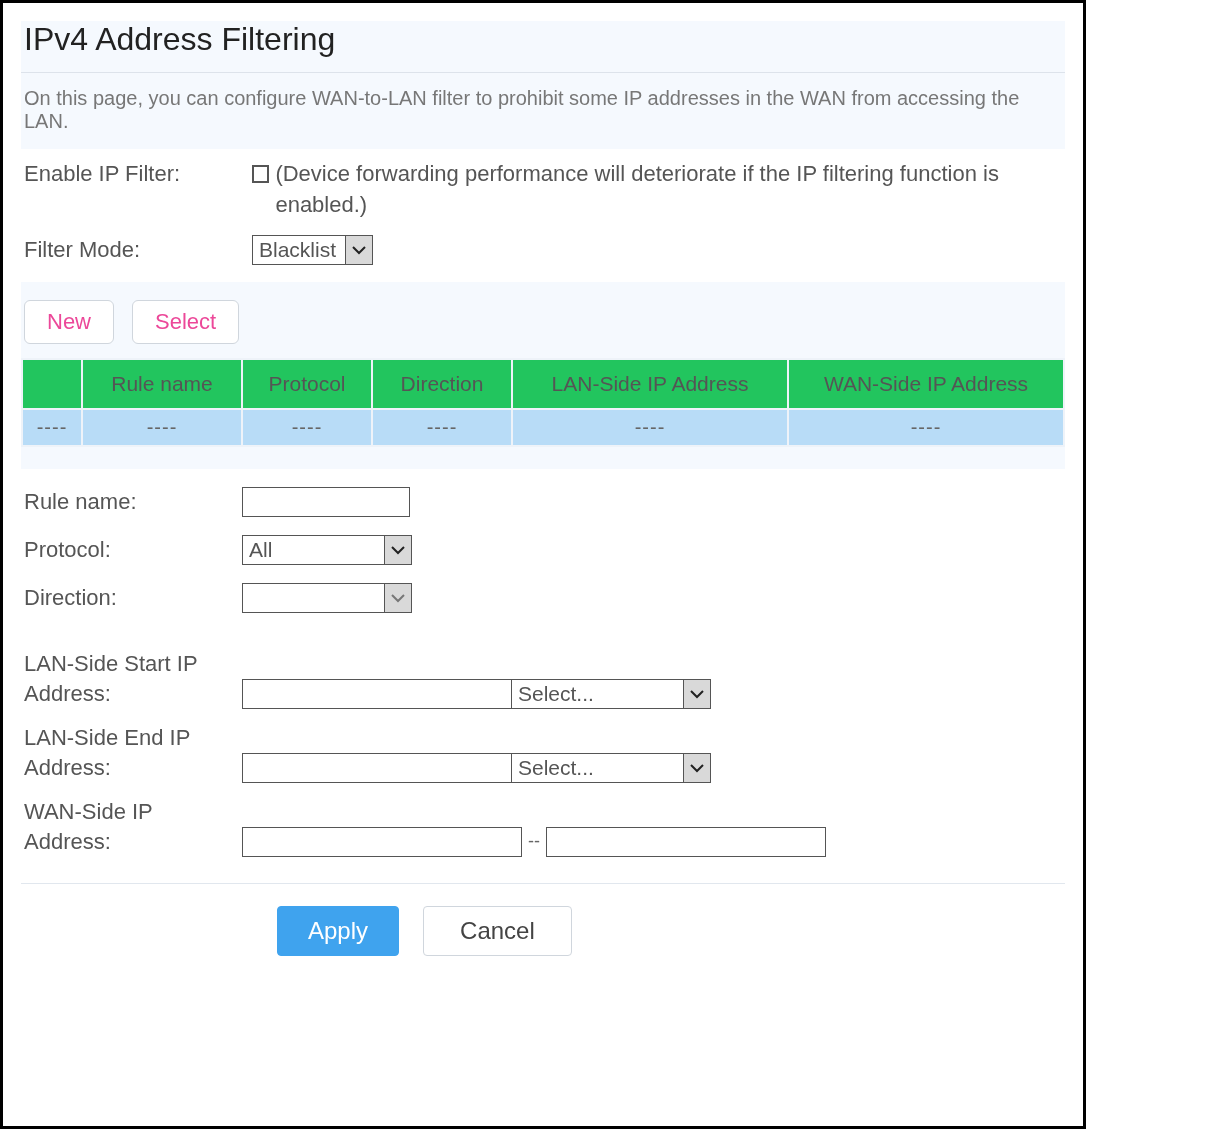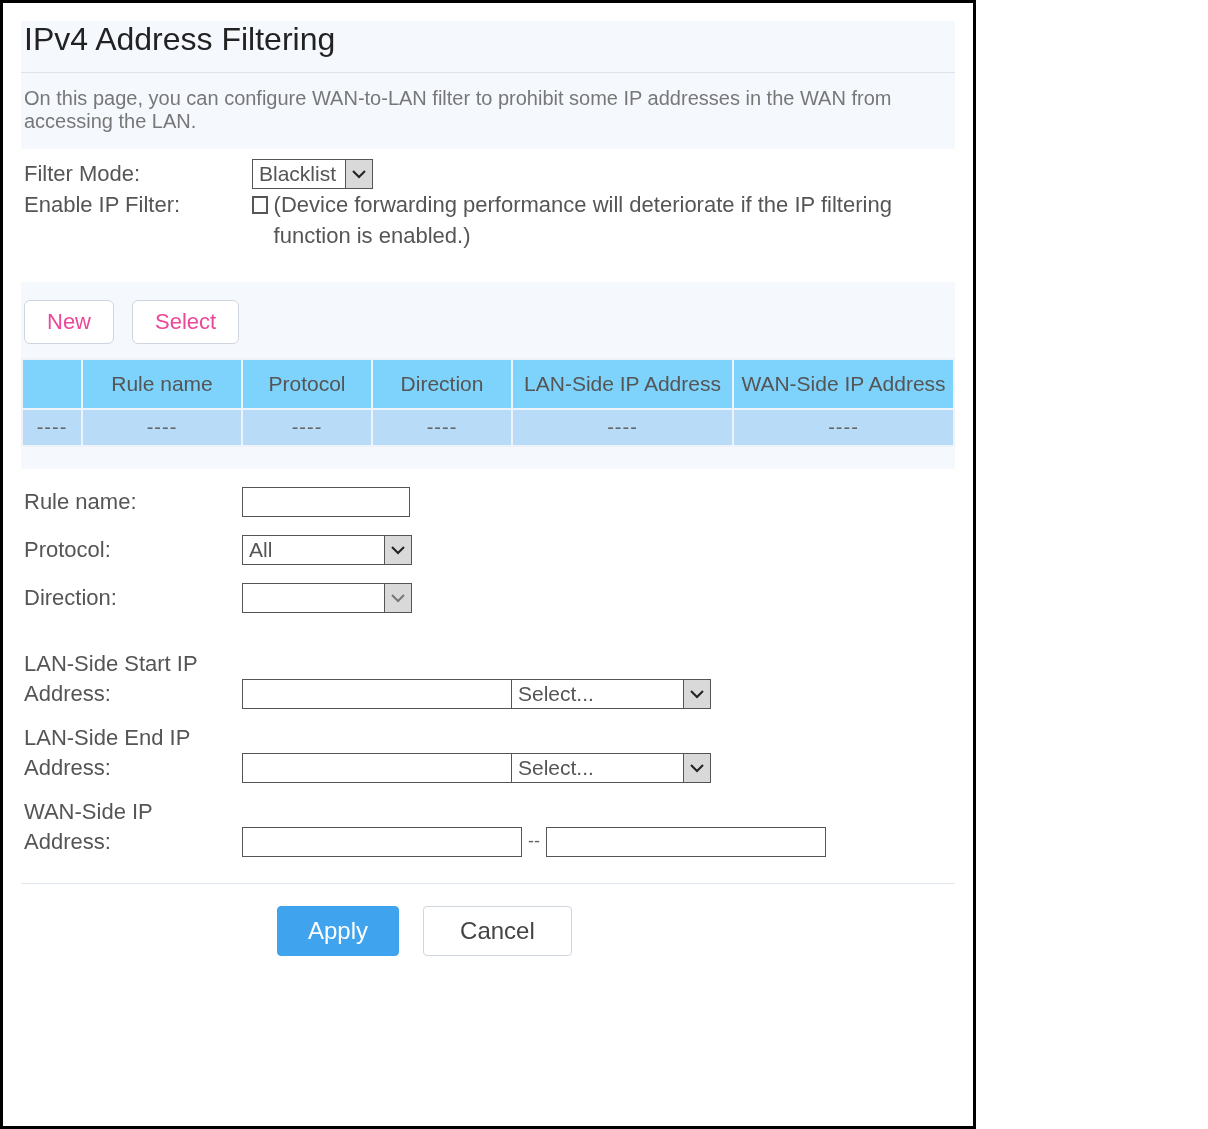--- a/index.html
+++ b/index.html
@@ -4,21 +4,21 @@
 <style>
   html, body {
     margin: 0;
     padding: 0;
     font-family: "Segoe UI", "Helvetica Neue", Arial, sans-serif;
     font-size: 20px;
     color: #555;
     background: #fff;
   }
   .frame {
-    width: 976px;
+    width: 1086px;
     height: 1129px;
     box-sizing: border-box;
     border: 3px solid #000;
     background: #fff;
     padding: 0 18px 0 18px;
     position: relative;
   }
   .section-light {
     background: #f5f9fe;
   }
@@ -135,21 +135,21 @@
     color: #444;
     cursor: pointer;
   }
 
   table.rules {
     width: 100%;
     border-collapse: collapse;
     table-layout: fixed;
   }
   table.rules th {
-    background: #7dd3fc;
+    background: #22c55e;
     border: 2px solid #eef3f9;
     font-weight: 400;
     font-size: 21px;
     color: #555;
     padding: 12px 4px;
     text-align: center;
   }
   table.rules td {
     background: #b8dcf7;
     border: 2px solid #eef3f9;
@@ -210,40 +210,40 @@
 
 <div class="frame">
 
   <div class="section-light">
     <h1 class="page-title">IPv4 Address Filtering</h1>
     <hr class="title-sep">
     <div class="desc">On this page, you can configure WAN-to-LAN filter to prohibit some IP addresses in the WAN from accessing the LAN.</div>
   </div>
 
   <div class="config-block">
-    <div class="config-row" style="margin-bottom:0;">
-      <div class="config-label">Filter Mode:</div>
-      <div class="config-value">
-        <div class="select">
-          <span class="sel-text">Blacklist</span>
-          <span class="sel-btn">
-            <svg viewBox="0 0 14 10">
-                <path d="M1 2 L7 8 L13 2" fill="none" stroke="#222" stroke-width="2"></path>
-              </svg>
-          </span>
-        </div>
-      </div>
-    </div>
     <div class="config-row">
       <div class="config-label">Enable IP Filter:</div>
       <div class="config-value">
         <span class="checkbox-wrap">
           <span class="checkbox"></span>
           <span>(Device forwarding performance will deteriorate if the IP filtering function is enabled.)</span>
         </span>
+      </div>
+    </div>
+    <div class="config-row" style="margin-bottom:0;">
+      <div class="config-label">Filter Mode:</div>
+      <div class="config-value">
+        <div class="select">
+          <span class="sel-text">Blacklist</span>
+          <span class="sel-btn">
+            <svg viewBox="0 0 14 10">
+                <path d="M1 2 L7 8 L13 2" fill="none" stroke="#222" stroke-width="2"></path>
+              </svg>
+          </span>
+        </div>
       </div>
     </div>
   </div>
 
   <div class="section-light">
     <div class="btn-row">
       <button class="btn-outline">New</button>
       <button class="btn-outline">Select</button>
     </div>
 

